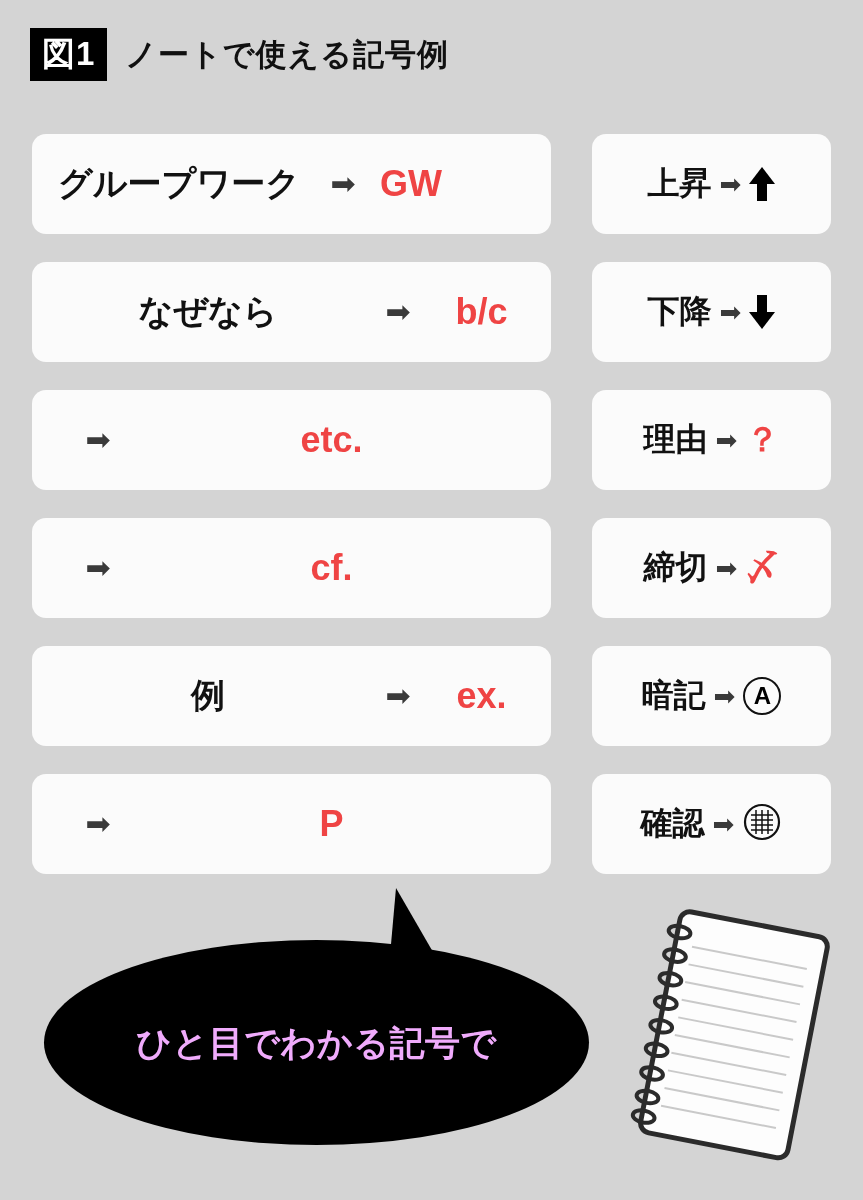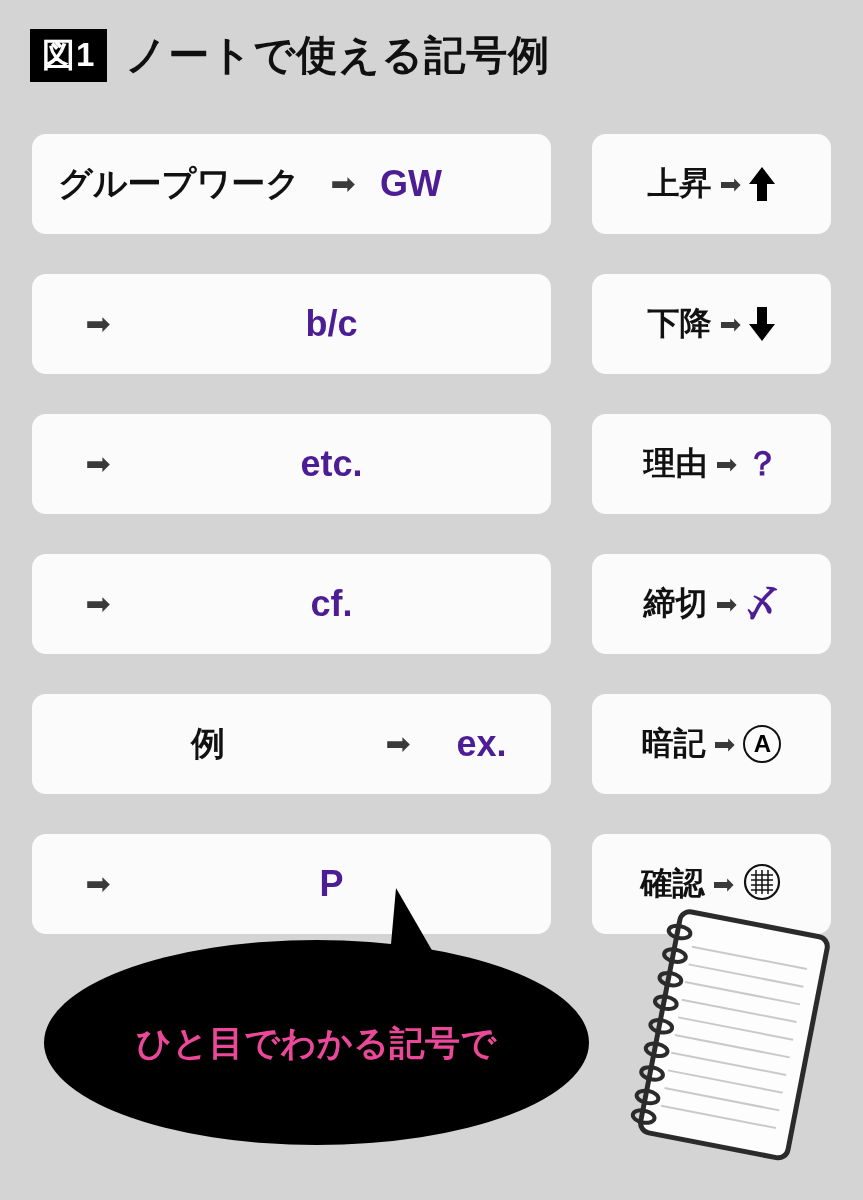--- a/index.html
+++ b/index.html
@@ -38,21 +38,21 @@
     font-weight: bold;
     font-size: 33px;
     line-height: 1;
     padding: 9px 12px 11px 12px;
     letter-spacing: 1px;
     white-space: nowrap;
   }
   .header-title {
     color: #101010;
     font-weight: bold;
-    font-size: 41px;
+    font-size: 31px;
     letter-spacing: 1px;
     white-space: nowrap;
   }
 
   
   .col-left {
     position: absolute;
     left: 32px;
     top: 134px;
     width: 519px;
@@ -60,21 +60,21 @@
   .col-right {
     position: absolute;
     left: 592px;
     top: 134px;
     width: 239px;
   }
   .card {
     background: #fbfbfb;
     border-radius: 14px;
     box-sizing: border-box;
-    margin-bottom: 40px;
+    margin-bottom: 28px;
     display: flex;
     align-items: center;
     justify-content: center;
   }
   .col-left .card {
     height: 100px;
     padding: 0 26px;
   }
   .col-right .card {
     height: 100px;
@@ -99,21 +99,21 @@
   .arrow {
     font-size: 30px;
     color: #3a3a3a;
     line-height: 1;
     margin: 0 10px;
     white-space: nowrap;
   }
   .sym {
     font-size: 36px;
     font-weight: bold;
-    color: #4c1d95;
+    color: #ef4444;
     white-space: nowrap;
   }
 
   
   .col-left .row-inner {
     justify-content: flex-start;
   }
   .col-left .term-cell {
     width: 300px;
     text-align: center;
@@ -212,21 +212,21 @@
   .bubble-text {
     position: absolute;
     left: 0;
     top: 0;
     width: 100%;
     height: 100%;
     display: flex;
     flex-direction: column;
     align-items: center;
     justify-content: center;
-    color: #ec4899;
+    color: #f0abfc;
     font-weight: bold;
     font-size: 35px;
     line-height: 1.35;
     text-align: center;
     letter-spacing: 0.5px;
   }
   .bubble-tail {
     position: absolute;
     left: 388px;
     top: 888px;
@@ -262,20 +262,21 @@
     <div class="card wide">
       <div class="row-inner">
         <div class="term-cell term">グループワーク</div>
         <div class="arrow-cell arrow">➡</div>
         <div class="sym-cell sym">GW</div>
       </div>
     </div>
 
     <div class="card">
       <div class="row-inner">
+        <div class="term-cell term">なぜなら</div>
         <div class="arrow-cell arrow">➡</div>
         <div class="sym-cell sym">b/c</div>
       </div>
     </div>
 
     <div class="card">
       <div class="row-inner">
         <div class="arrow-cell arrow">➡</div>
         <div class="sym-cell sym">etc.</div>
       </div>

